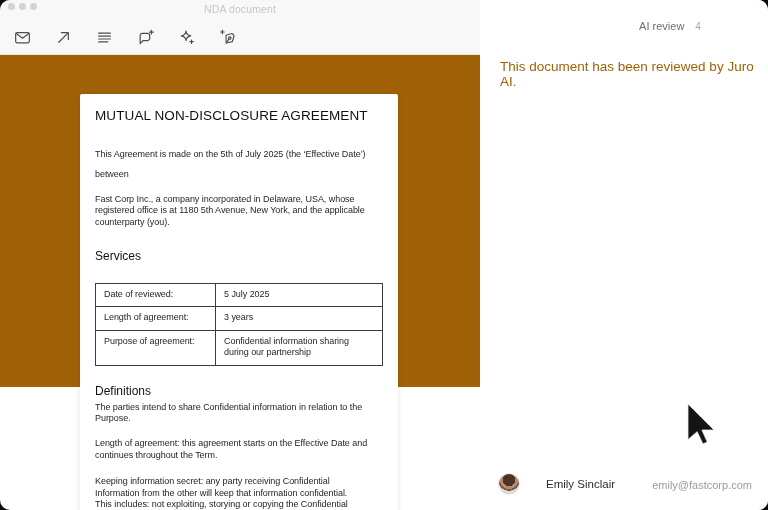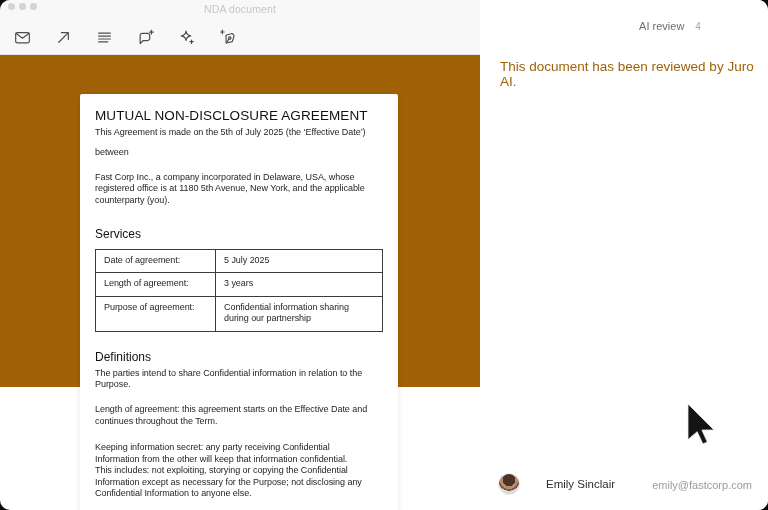--- a/index.html
+++ b/index.html
@@ -30,31 +30,31 @@
 
   
   .doc-card {
     position: absolute; left: 80px; top: 94px; width: 318px; height: 440px;
     background: #ffffff; border-radius: 2px;
     box-shadow: 0 1px 6px rgba(0,0,0,0.10), 0 0 1px rgba(0,0,0,0.06);
     padding: 14px 15px; color: #1f1f1f;
   }
   .doc-card h1 {
     font-size: 13.5px; font-weight: 400; color: #111; letter-spacing: 0.1px;
-    line-height: 15px; margin-bottom: 4px; white-space: nowrap;
+    line-height: 15px; margin-bottom: 26px; white-space: nowrap;
   }
   .doc-card h2 { font-size: 12px; font-weight: 400; color: #111; line-height: 14px; }
   .doc-card p {
     font-size: 9px; line-height: 11.4px; letter-spacing: -0.05px;
     white-space: pre-line; color: #1f1f1f;
   }
   .p-intro { margin-bottom: 9px; white-space: nowrap !important; }
   .p-between { margin-bottom: 13px; }
   .p-parties { margin-bottom: 21px; }
-  .h-services { margin-bottom: 8px; }
+  .h-services { margin-bottom: 20px; }
   .services-table {
     width: 100%; border-collapse: collapse; margin-bottom: 18px;
     font-size: 9px; line-height: 11.4px; letter-spacing: -0.05px;
   }
   .services-table td { border: 1px solid #3c3c3c; padding: 5px 8px 6px; vertical-align: top; white-space: pre-line; }
   .services-table td.lbl { width: 120px; }
   .h-definitions { margin-bottom: 4px; }
   .p-def1 { margin-bottom: 14px; }
   .p-def2 { margin-bottom: 15px; }
   .doc-card b { font-weight: 400; }
@@ -152,21 +152,21 @@
       <p class="p-intro"><span>This Agreement is made on the 5th of July 2025 (the ‘Effective Date’)</span></p>
       <p class="p-between">between</p>
       <p class="p-parties"><b>Fast Corp Inc</b><span>., a company incorporated in Delaware, USA, whose
 registered office is at 1180 5th Avenue, New York, and the applicable
 counterparty (</span><b>you</b><span>).</span></p>
 
       <h2 class="h-services">Services</h2>
       <table class="services-table">
         <tbody>
           <tr>
-            <td class="lbl">Date of agreement:</td>
+            <td class="lbl">Date of reviewed:</td>
             <td>5 July 2025</td>
           </tr>
           <tr>
             <td class="lbl">Length of agreement:</td>
             <td>3 years</td>
           </tr>
           <tr>
             <td class="lbl">Purpose of agreement:</td>
             <td>Confidential information sharing
 during our partnership</td>

